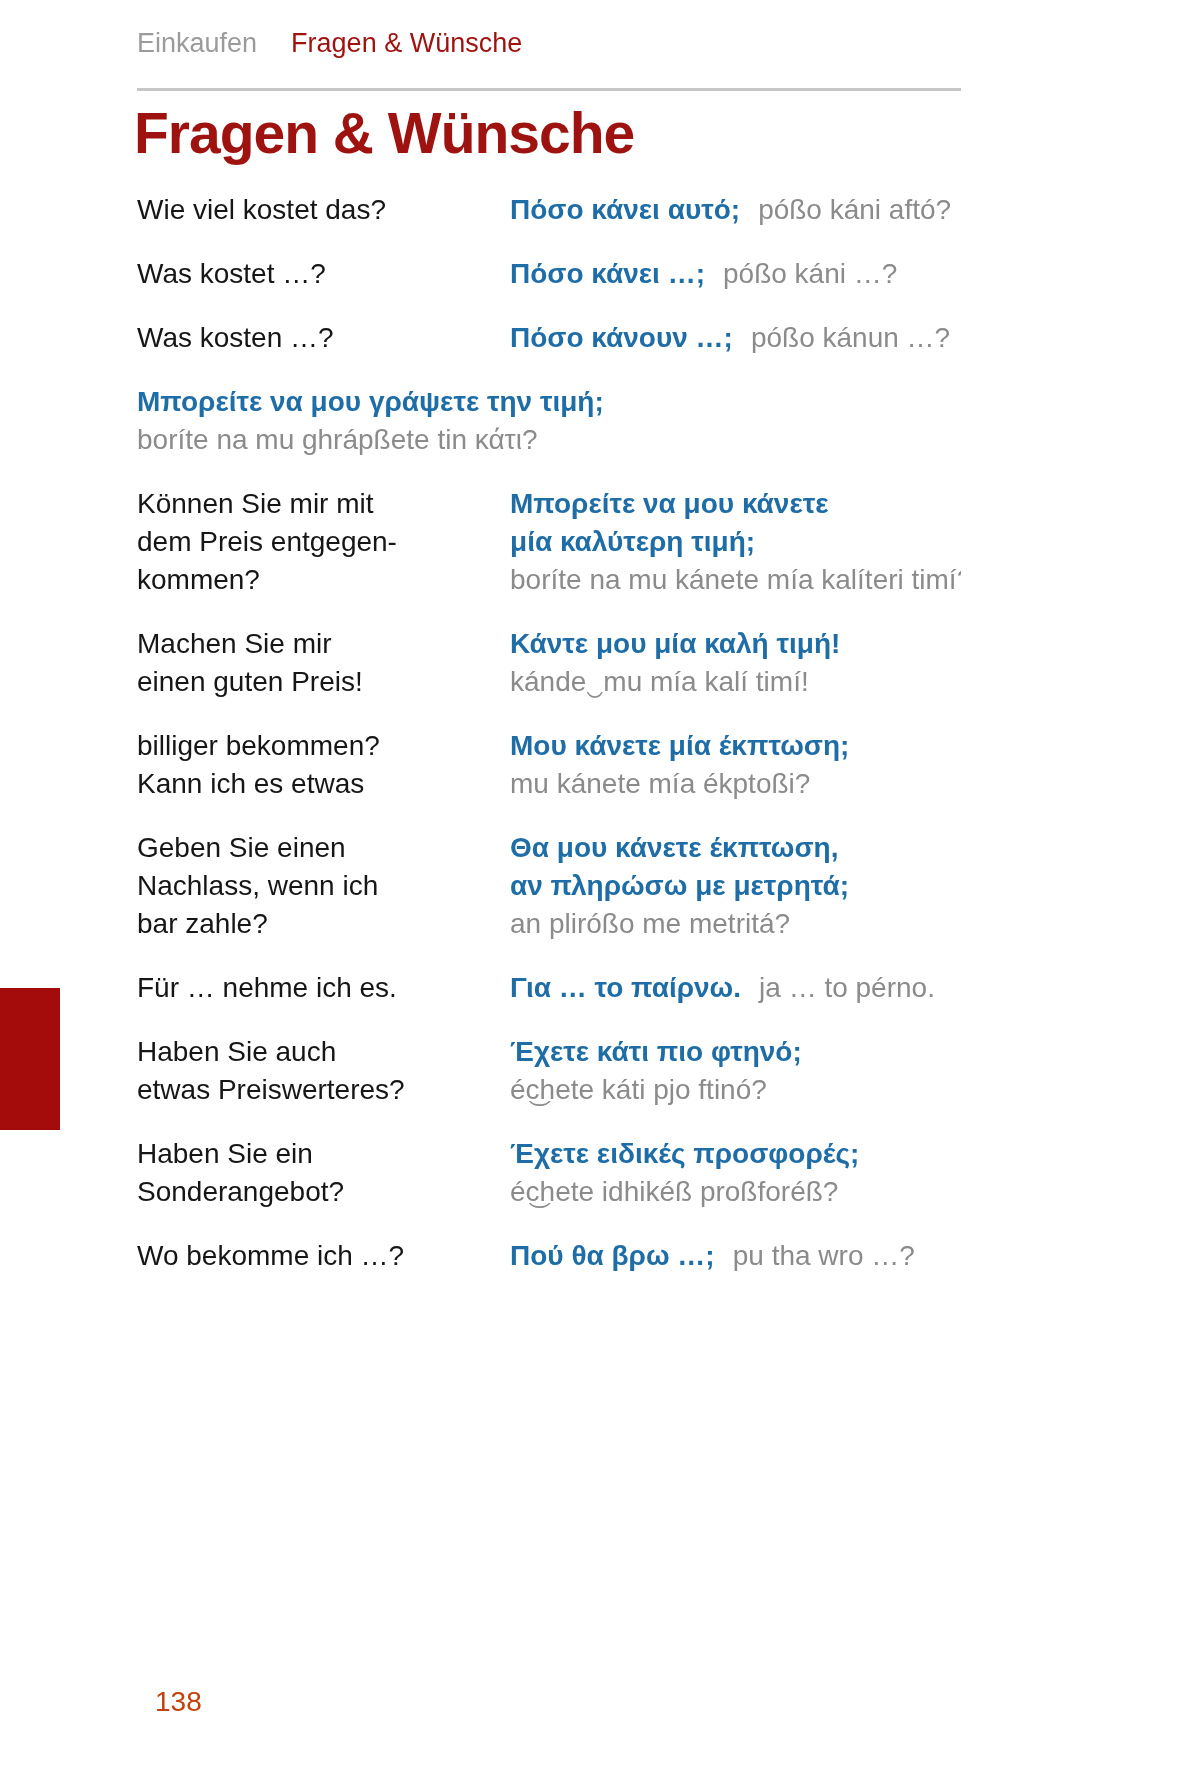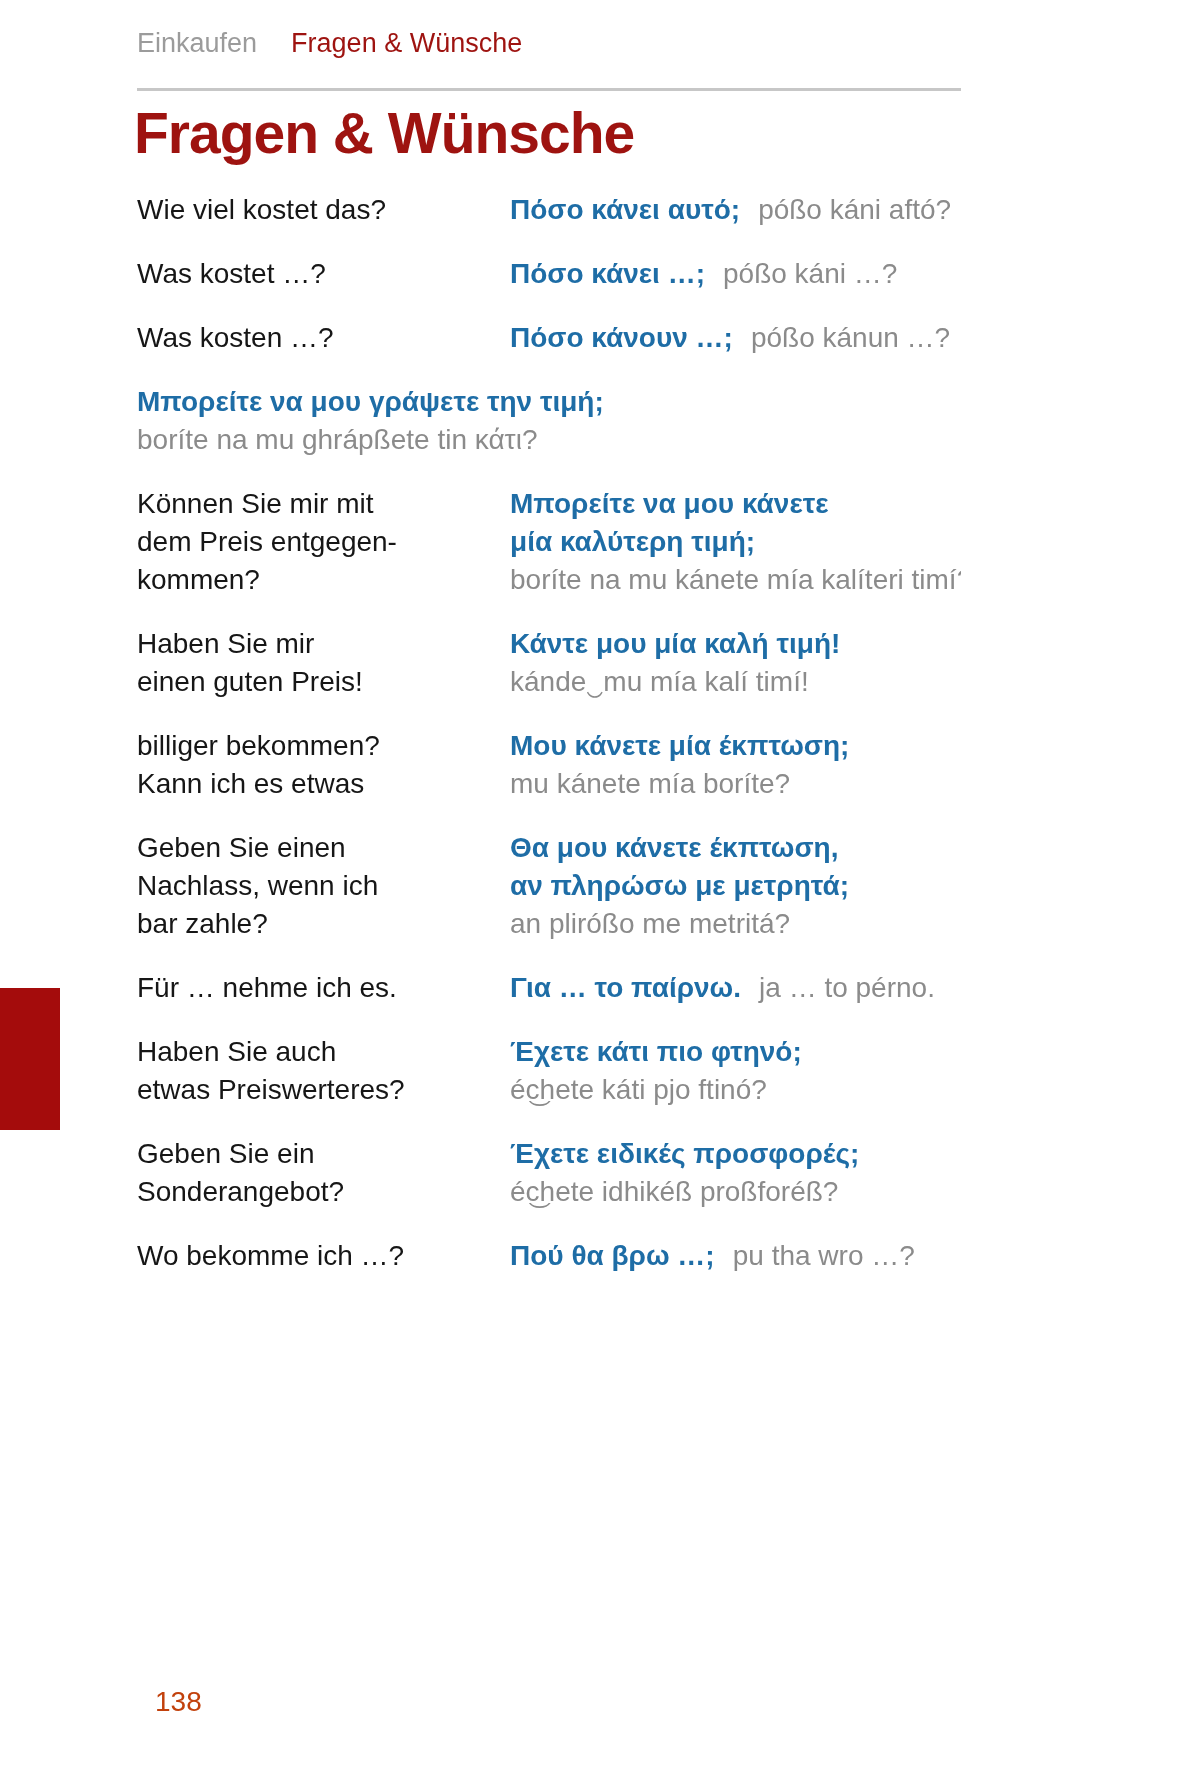--- a/index.html
+++ b/index.html
@@ -128,36 +128,36 @@
           <div class="german-line">kommen?</div>
         </div>
         <div class="col-greek">
           <div class="greek-text">Μπορείτε να μου κάνετε</div>
           <div class="greek-text">μία καλύτερη τιμή;</div>
           <div class="translit-text">boríte na mu kánete mía kalíteri timí?</div>
         </div>
       </div>
       <div class="phrase-row">
         <div class="col-german">
-          <div class="german-line">Haben Sie mir</div>
+          <div class="german-line">Machen Sie mir</div>
           <div class="german-line">einen guten Preis!</div>
         </div>
         <div class="col-greek">
           <div class="greek-text">Κάντε μου μία καλή τιμή!</div>
           <div class="translit-text">kánde‿mu mía kalí timí!</div>
         </div>
       </div>
       <div class="phrase-row">
         <div class="col-german">
           <div class="german-line">billiger bekommen?</div>
           <div class="german-line">Kann ich es etwas</div>
         </div>
         <div class="col-greek">
           <div class="greek-text">Μου κάνετε μία έκπτωση;</div>
-          <div class="translit-text">mu kánete mía boríte?</div>
+          <div class="translit-text">mu kánete mía ékptoßi?</div>
         </div>
       </div>
       <div class="phrase-row">
         <div class="col-german">
           <div class="german-line">Geben Sie einen</div>
           <div class="german-line">Nachlass, wenn ich</div>
           <div class="german-line">bar zahle?</div>
         </div>
         <div class="col-greek">
           <div class="greek-text">Θα μου κάνετε έκπτωση,</div>
@@ -178,21 +178,21 @@
           <div class="german-line">Haben Sie auch</div>
           <div class="german-line">etwas Preiswerteres?</div>
         </div>
         <div class="col-greek">
           <div class="greek-text">Έχετε κάτι πιο φτηνό;</div>
           <div class="translit-text">éc͜hete káti pjo ftinó?</div>
         </div>
       </div>
       <div class="phrase-row">
         <div class="col-german">
-          <div class="german-line">Geben Sie ein</div>
+          <div class="german-line">Haben Sie ein</div>
           <div class="german-line">Sonderangebot?</div>
         </div>
         <div class="col-greek">
           <div class="greek-text">Έχετε ειδικές προσφορές;</div>
           <div class="translit-text">éc͜hete idhikéß proßforéß?</div>
         </div>
       </div>
       <div class="phrase-row">
         <div class="col-german">
           <div class="german-line">Wo bekomme ich …?</div>

